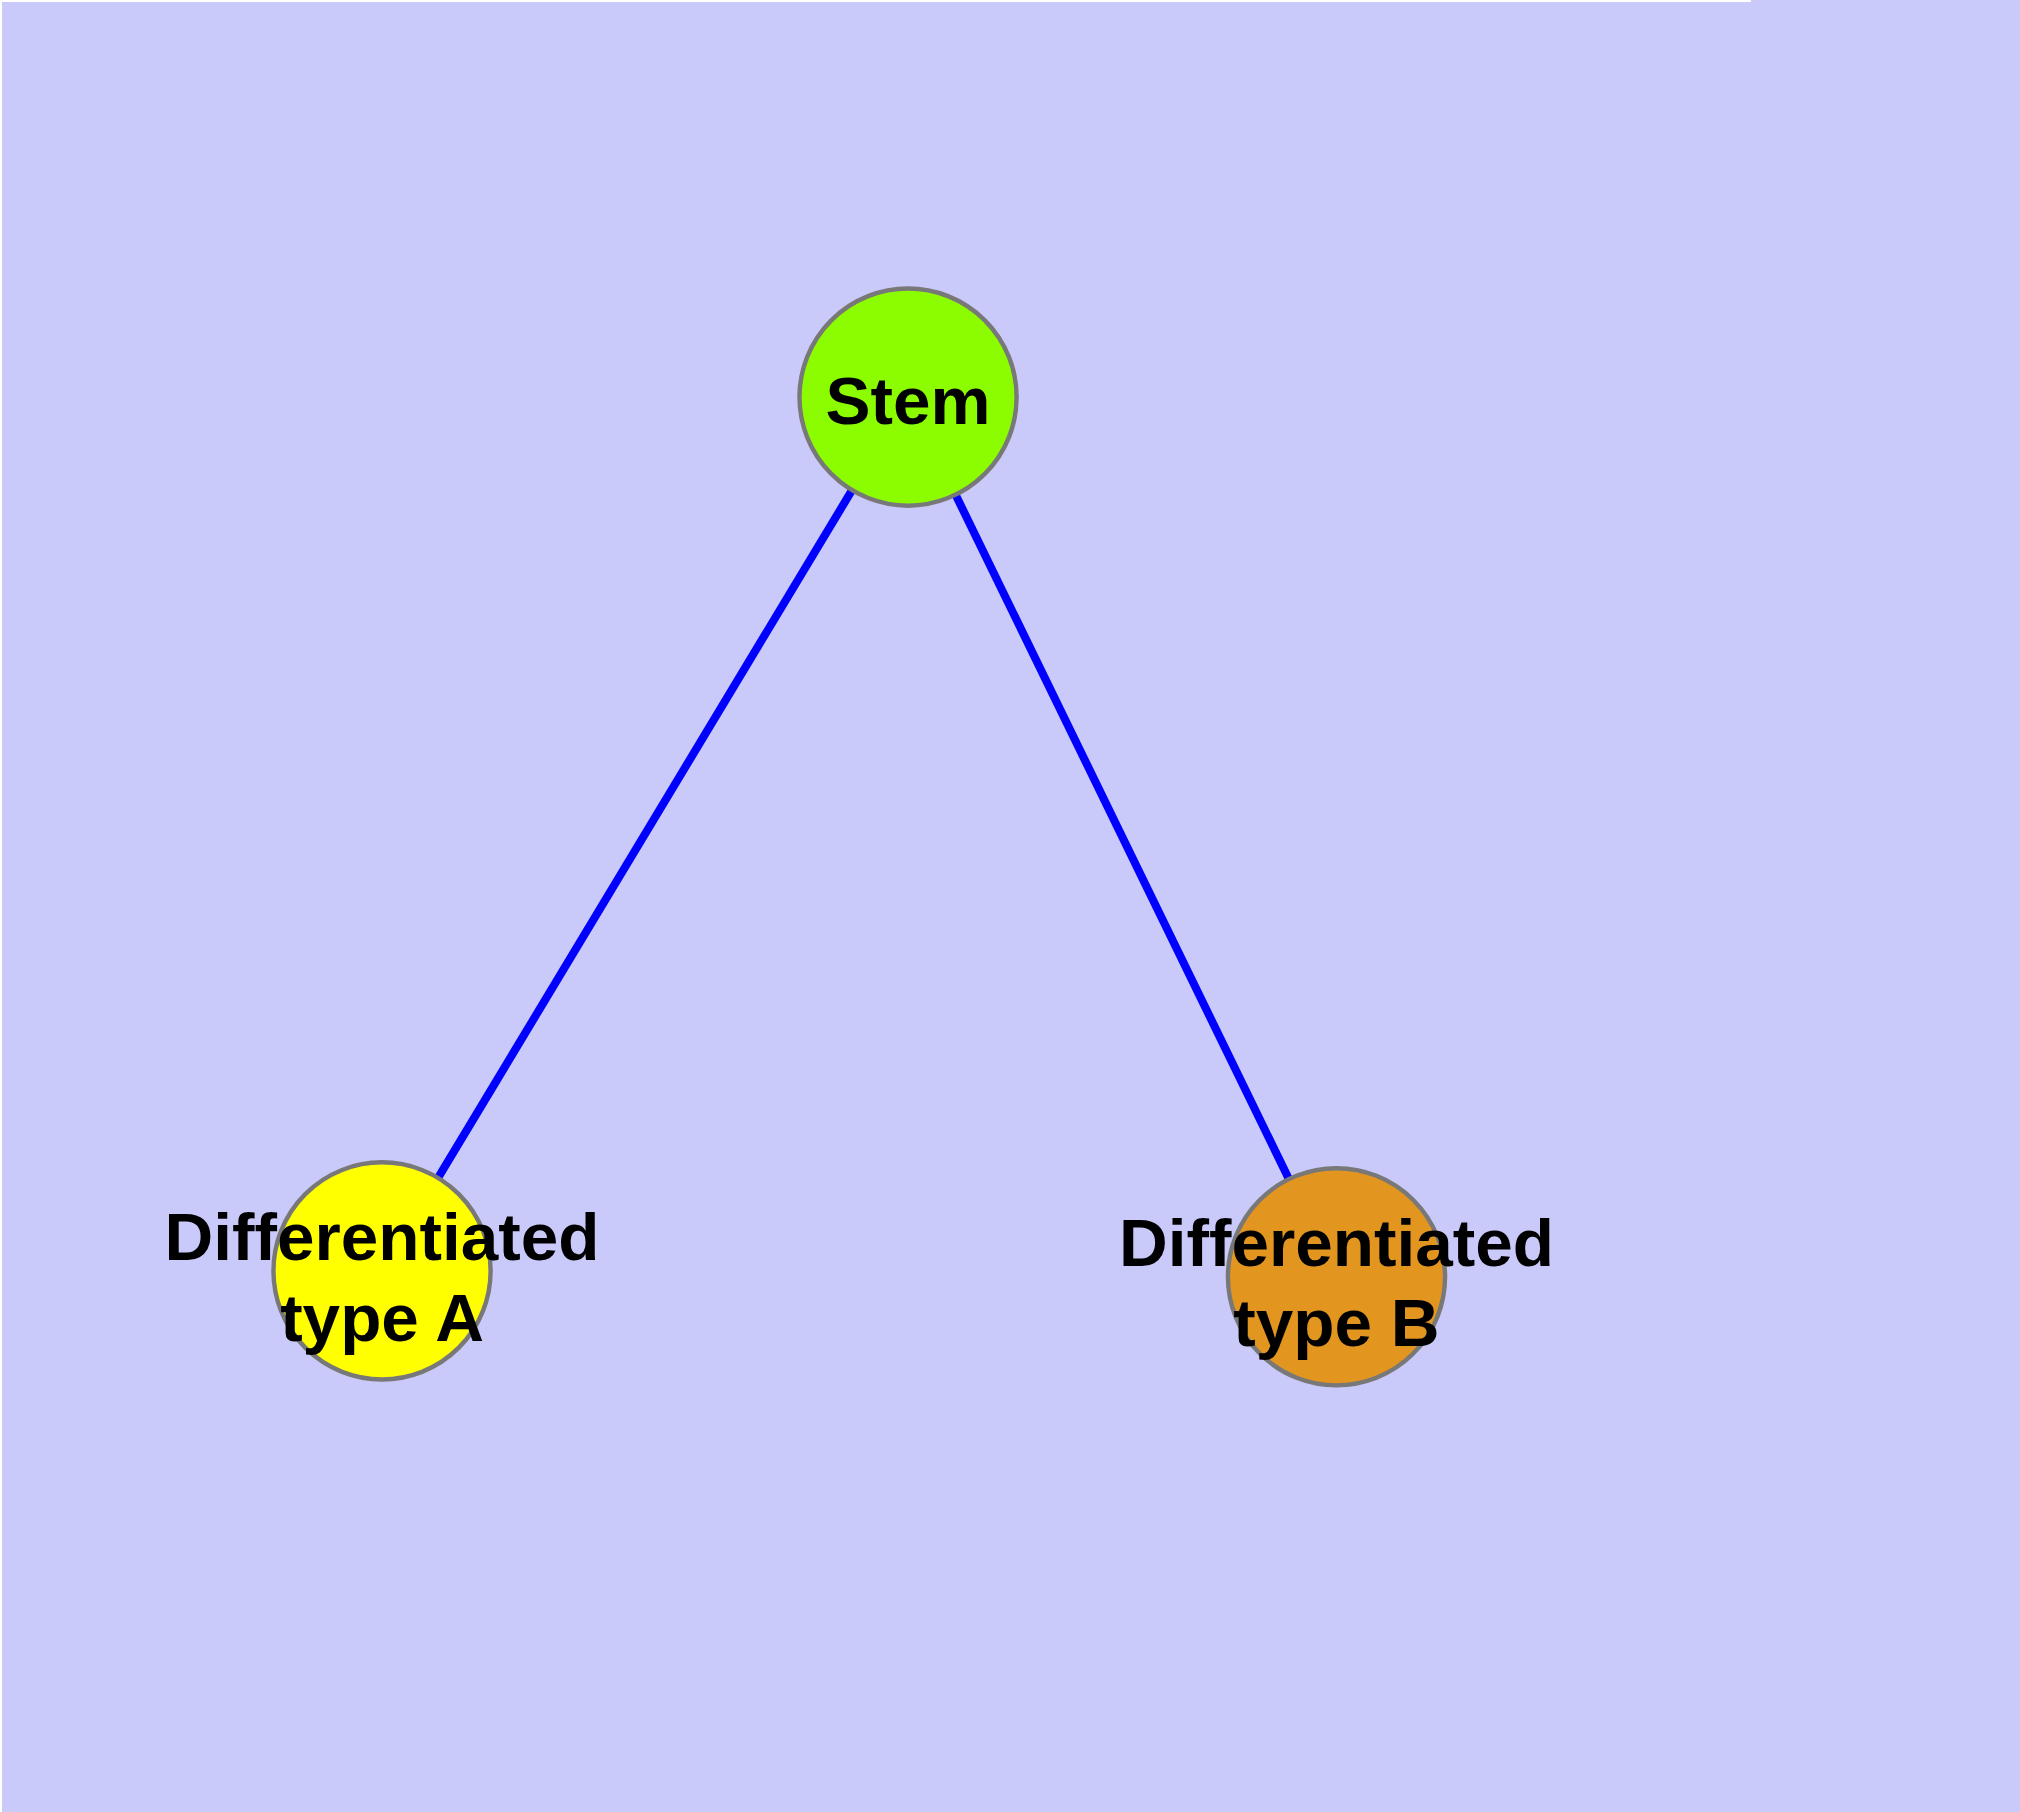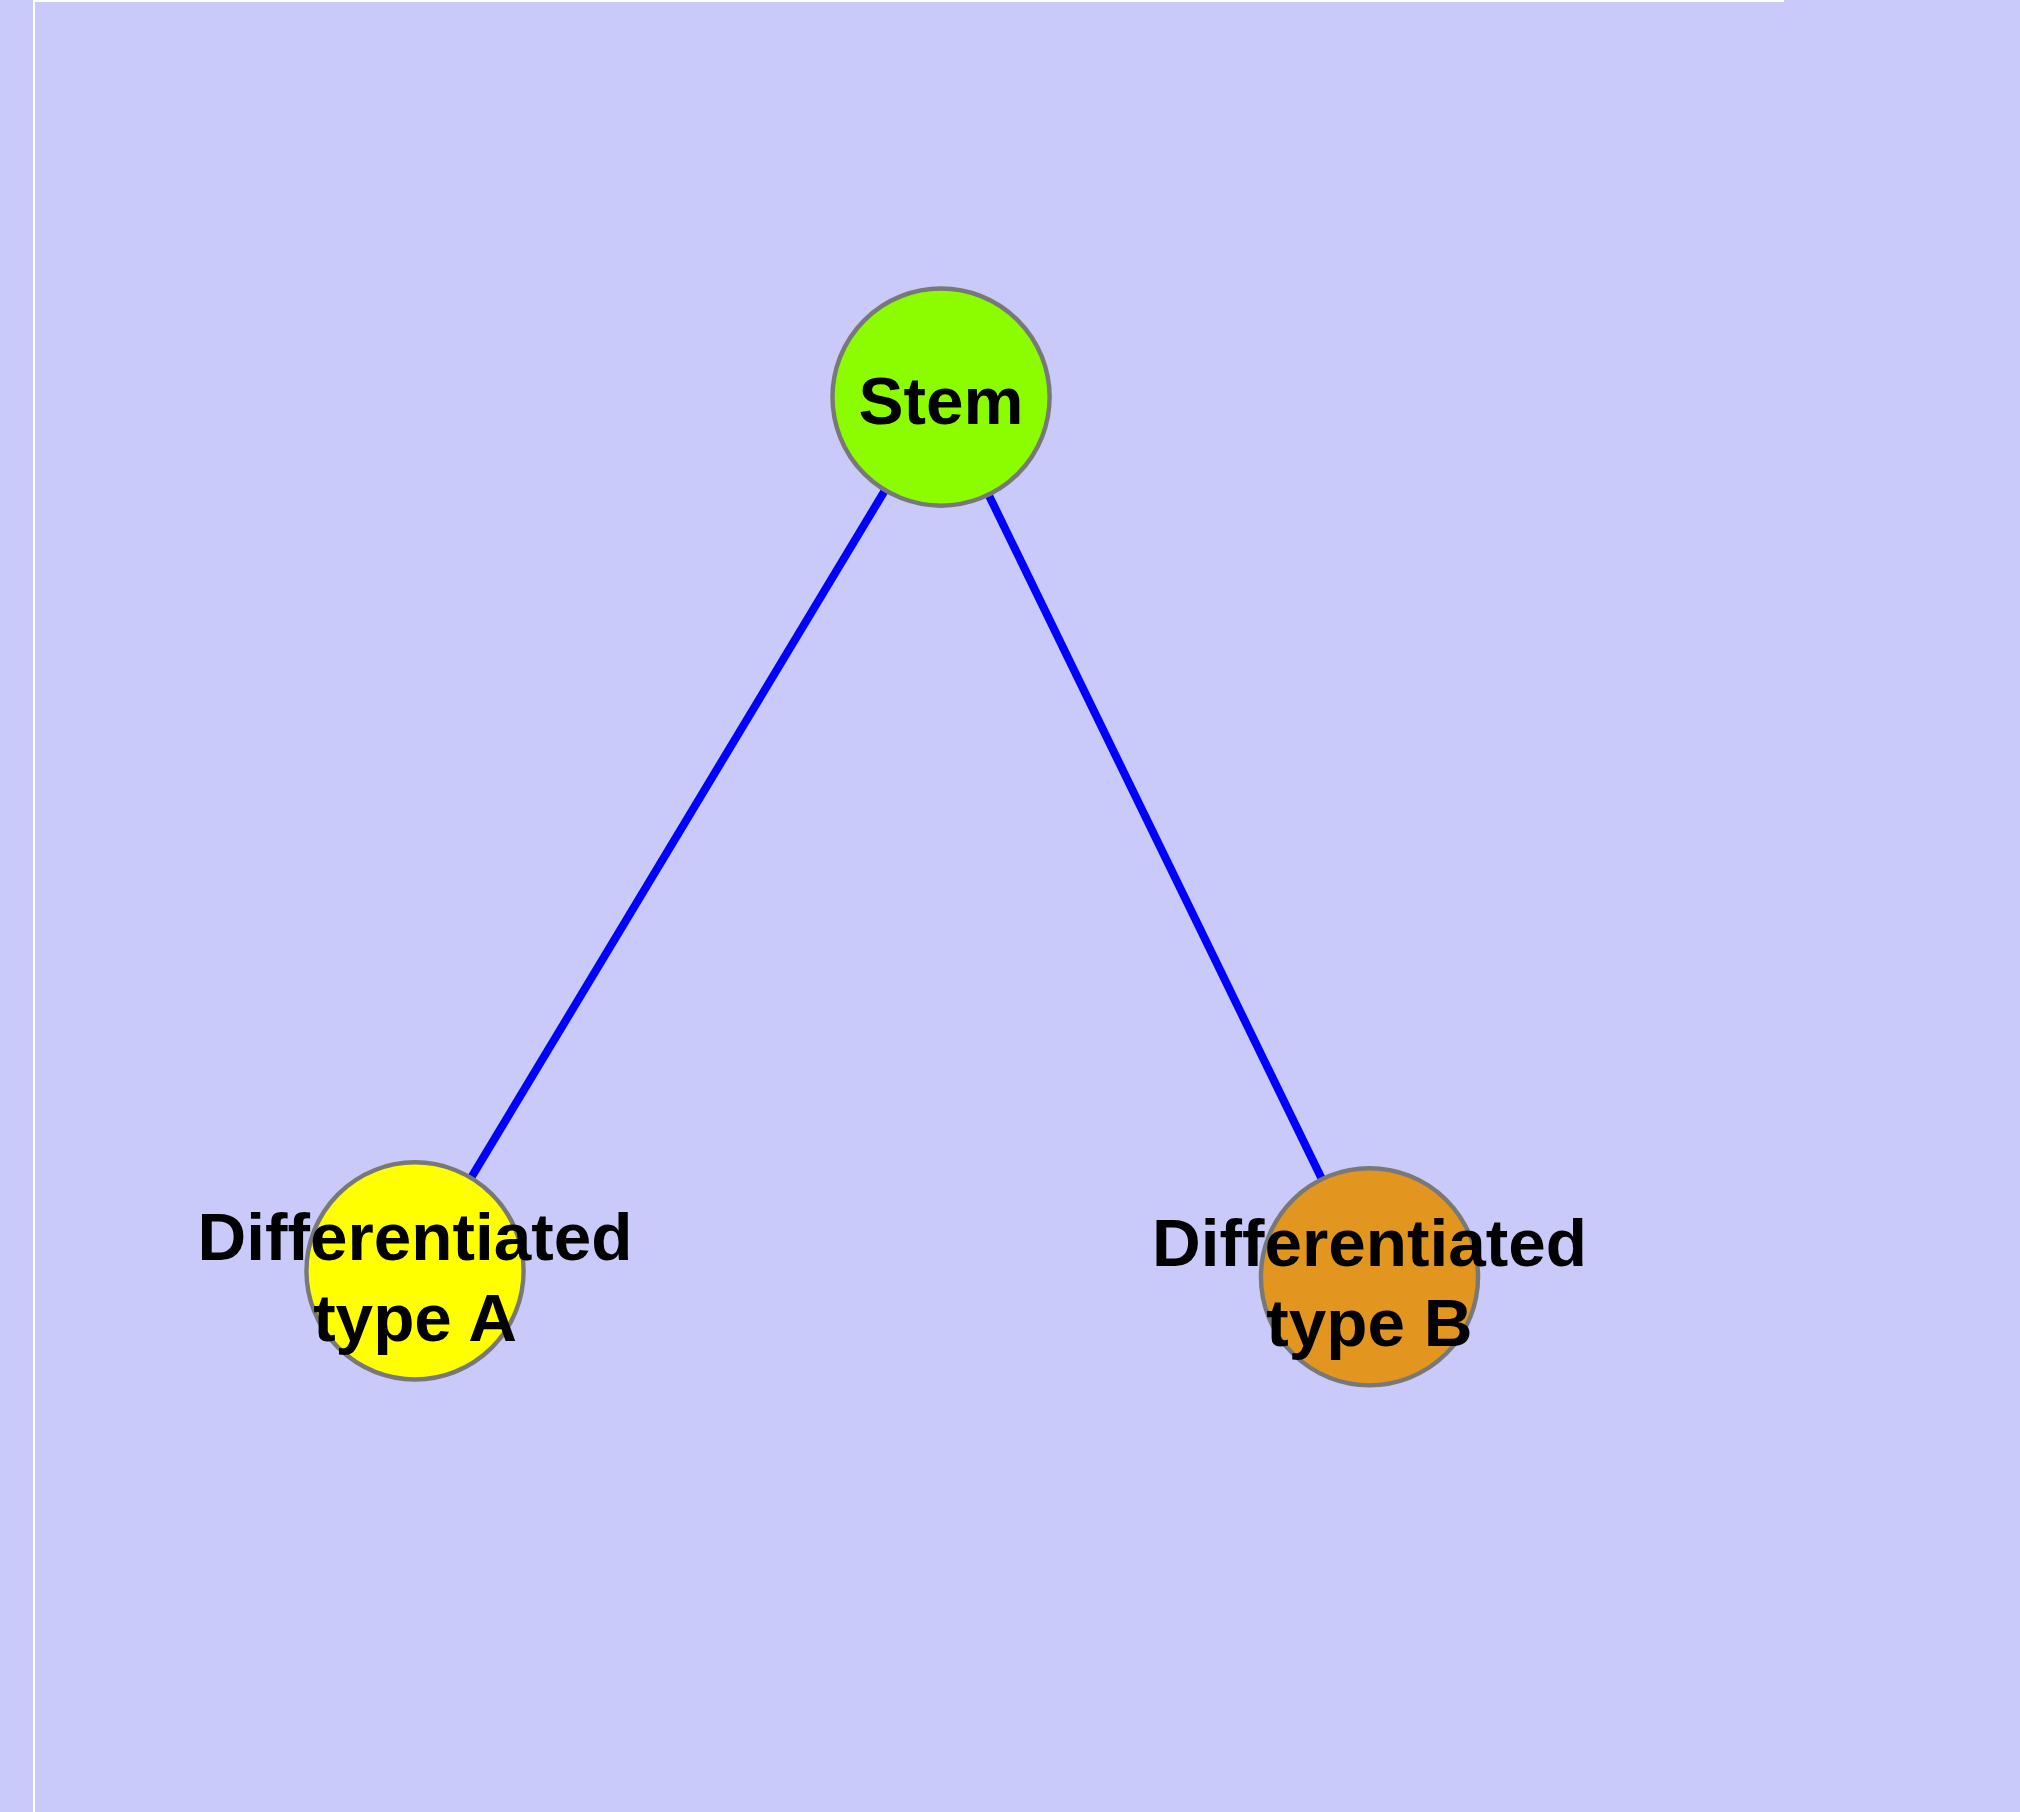--- a/index.html
+++ b/index.html
@@ -12,21 +12,20 @@
     background: #CACAFA;
     overflow: hidden;
   }
   .canvas {
     position: relative;
     width: 1751px;
     height: 1812px;
     box-sizing: border-box;
     border-top: 2.5px solid #ffffff;
     border-left: 2.5px solid #ffffff;
-    margin-left: 33px;
   }
   svg {
     display: block;
     width: 100%;
     height: 100%;
   }
   .edge {
     stroke-width: 11;
     stroke-linecap: butt;
   }

